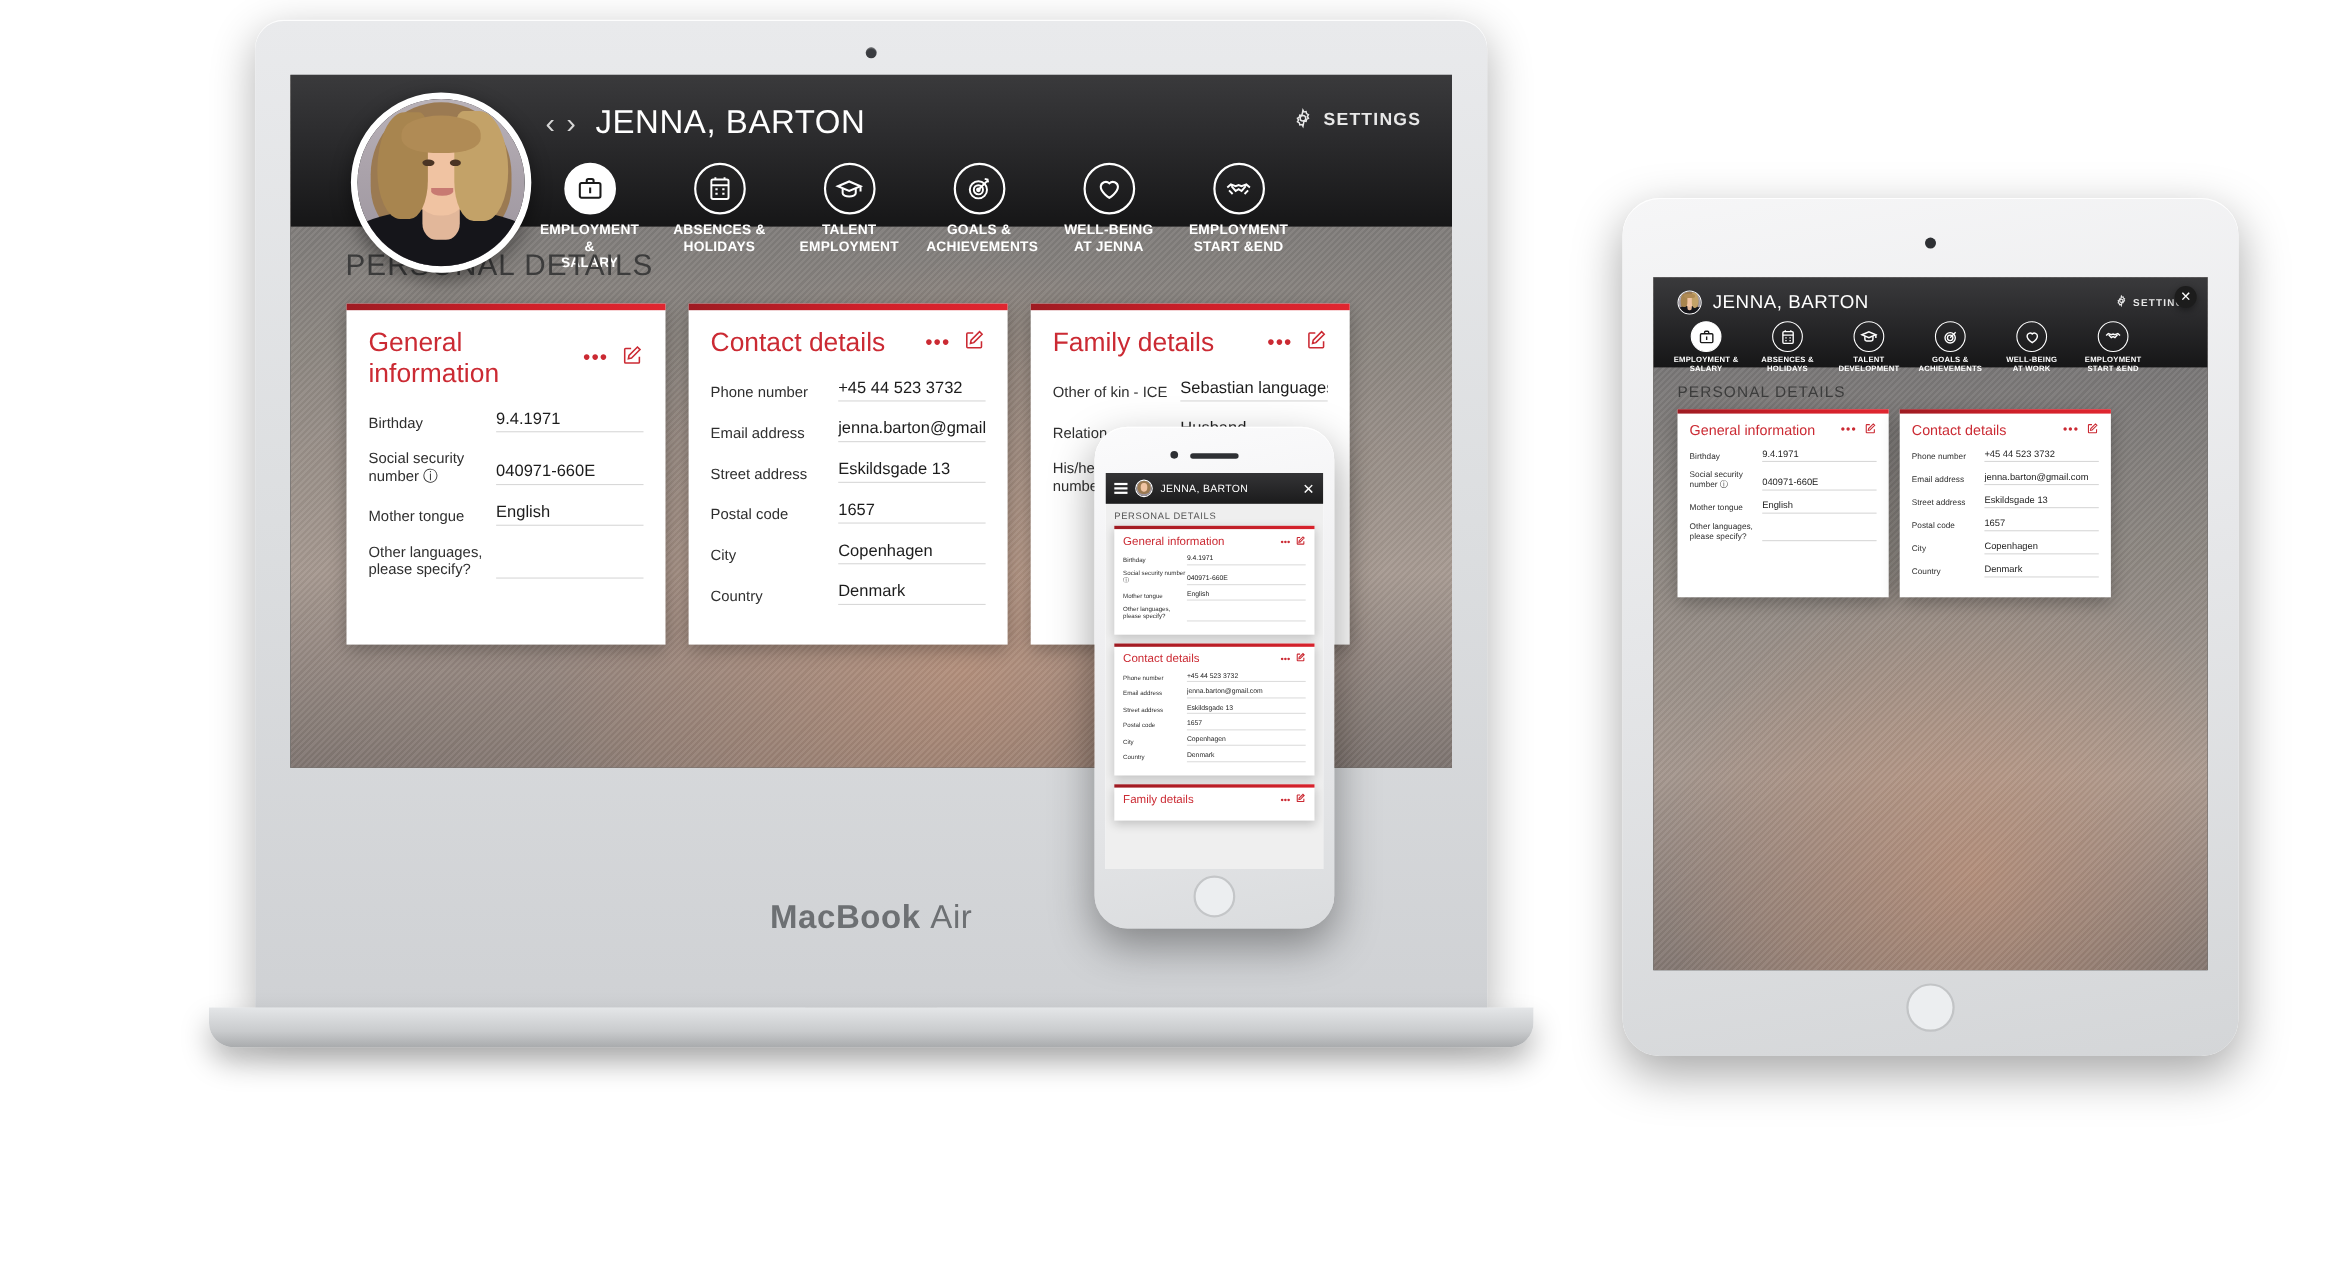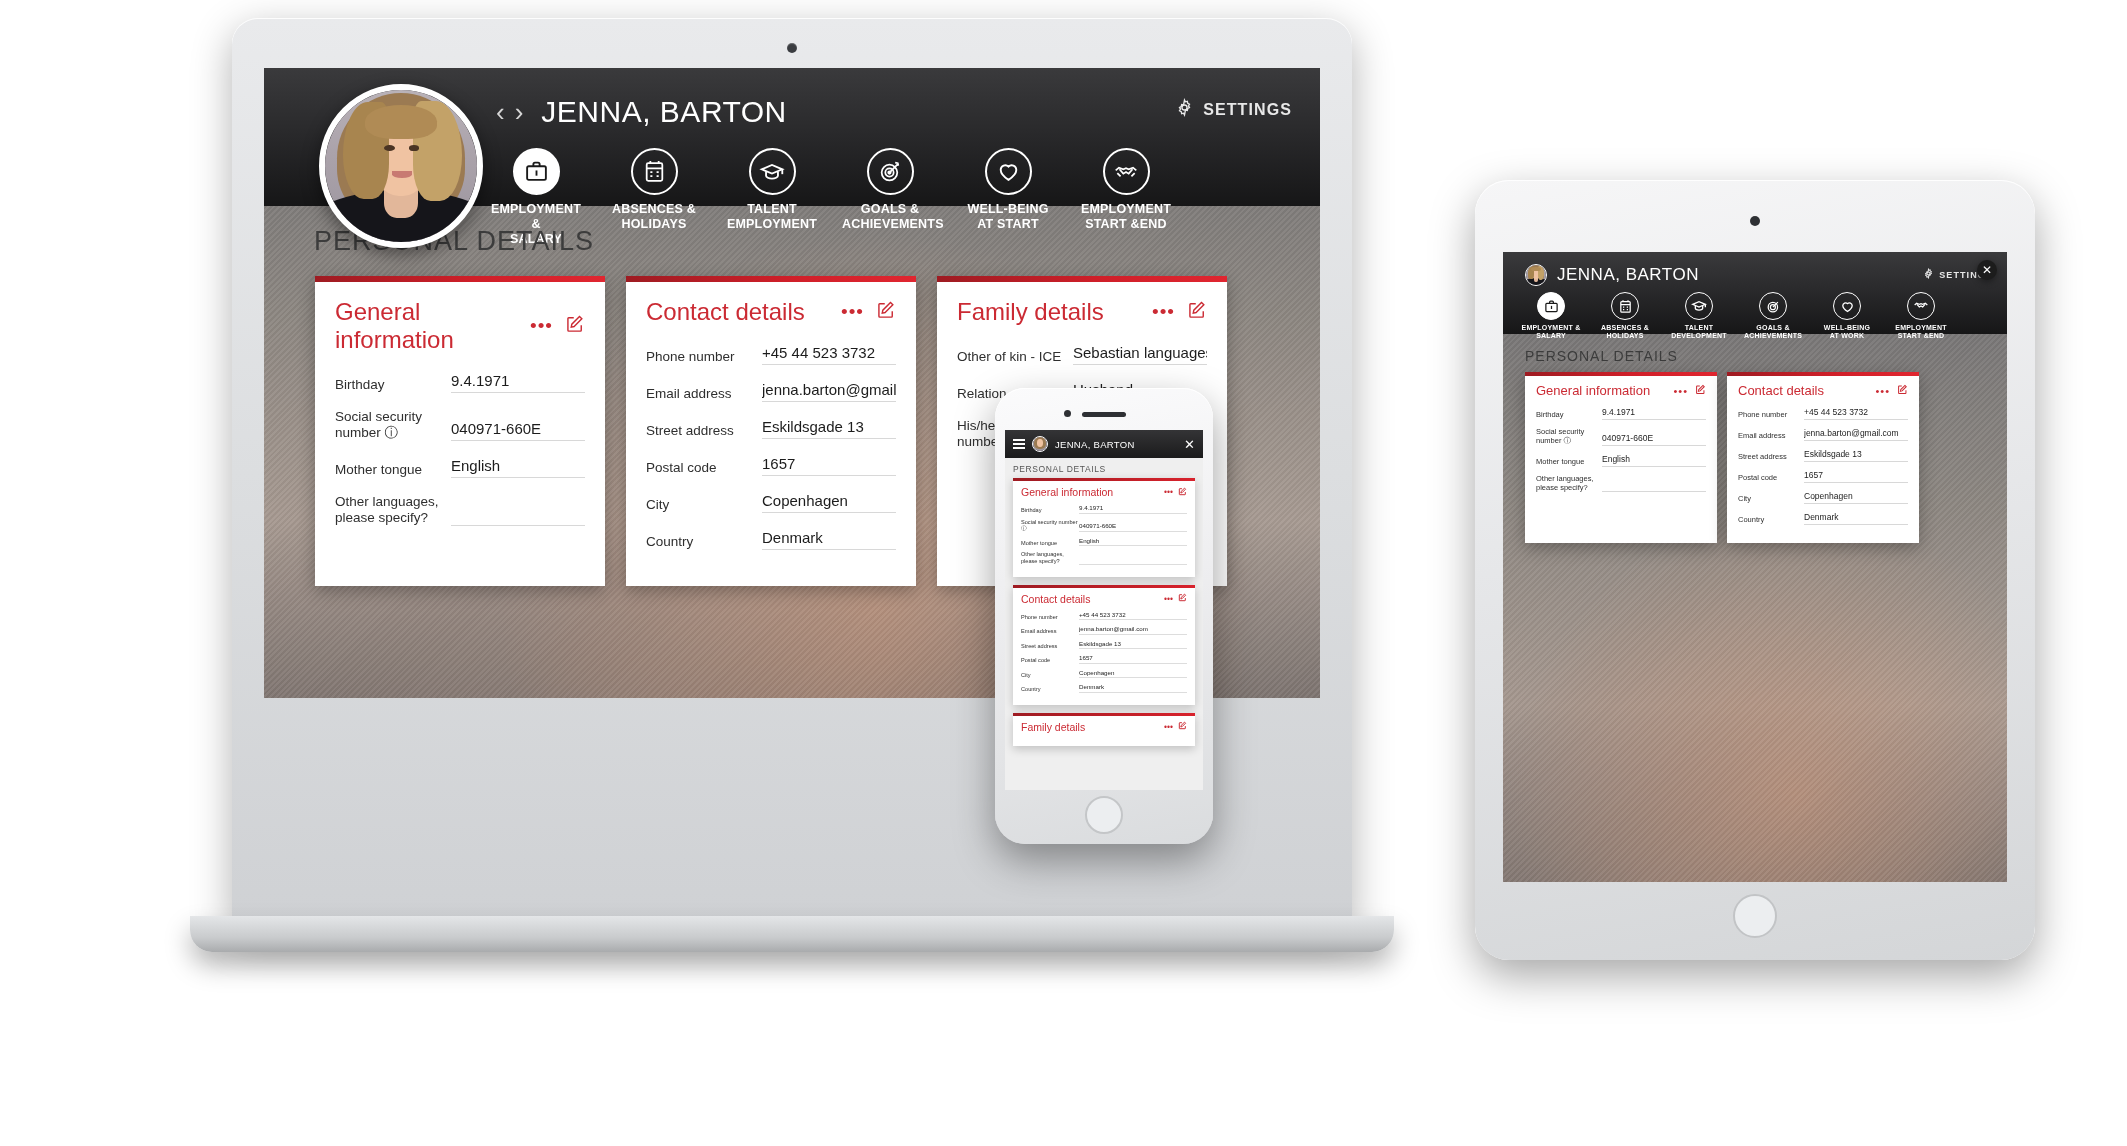--- a/index.html
+++ b/index.html
@@ -321,21 +321,21 @@
 ACHIEVEMENTS</div>
               </div>
 
               <div class="navitem">
                 <div class="navcircle">
                   <svg width="25" height="25" viewBox="0 0 24 24" fill="none" stroke="currentColor" stroke-width="1.8">
                     <path d="M12 20s-7.5-4.7-7.5-9.6A4.4 4.4 0 0 1 12 7.4a4.4 4.4 0 0 1 7.5 3C19.5 15.3 12 20 12 20z"></path>
                   </svg>
                 </div>
                 <div class="navlabel">WELL-BEING
-AT START</div>
+AT JENNA</div>
               </div>
 
               <div class="navitem">
                 <div class="navcircle">
                   <svg width="26" height="26" viewBox="0 0 24 24" fill="none" stroke="currentColor" stroke-width="1.6">
                     <path d="M2.5 10.5l3-2.5 4 1.5 2.5-1 2.5 1 4-1.5 3 2.5"></path>
                     <path d="M6 9.5l3.5 4 2.5-1.5 2.5 1.5L18 9.5"></path>
                     <path d="M4 13l3 3M20 13l-3 3"></path>
                   </svg>
                 </div>
@@ -460,20 +460,21 @@
             <div class="frow">
               <div class="flabel">His/her phone number</div>
               <div class="fvalue">+358 586 95563</div>
             </div>
           </div>
 
         </div>
       </div>
     </div>
 
+    <div class="mb-label"><span>MacBook</span> <span class="thin">Air</span></div>
     <div class="mb-notch"></div>
     <div class="mb-base"></div>
   </div>
 
   <div class="ipad">
     <div class="ipad-body"></div>
     <div class="ipad-cam"></div>
     <div class="ipad-screen">
       <div class="app tb-app">
         <div class="bg-photo"></div>

